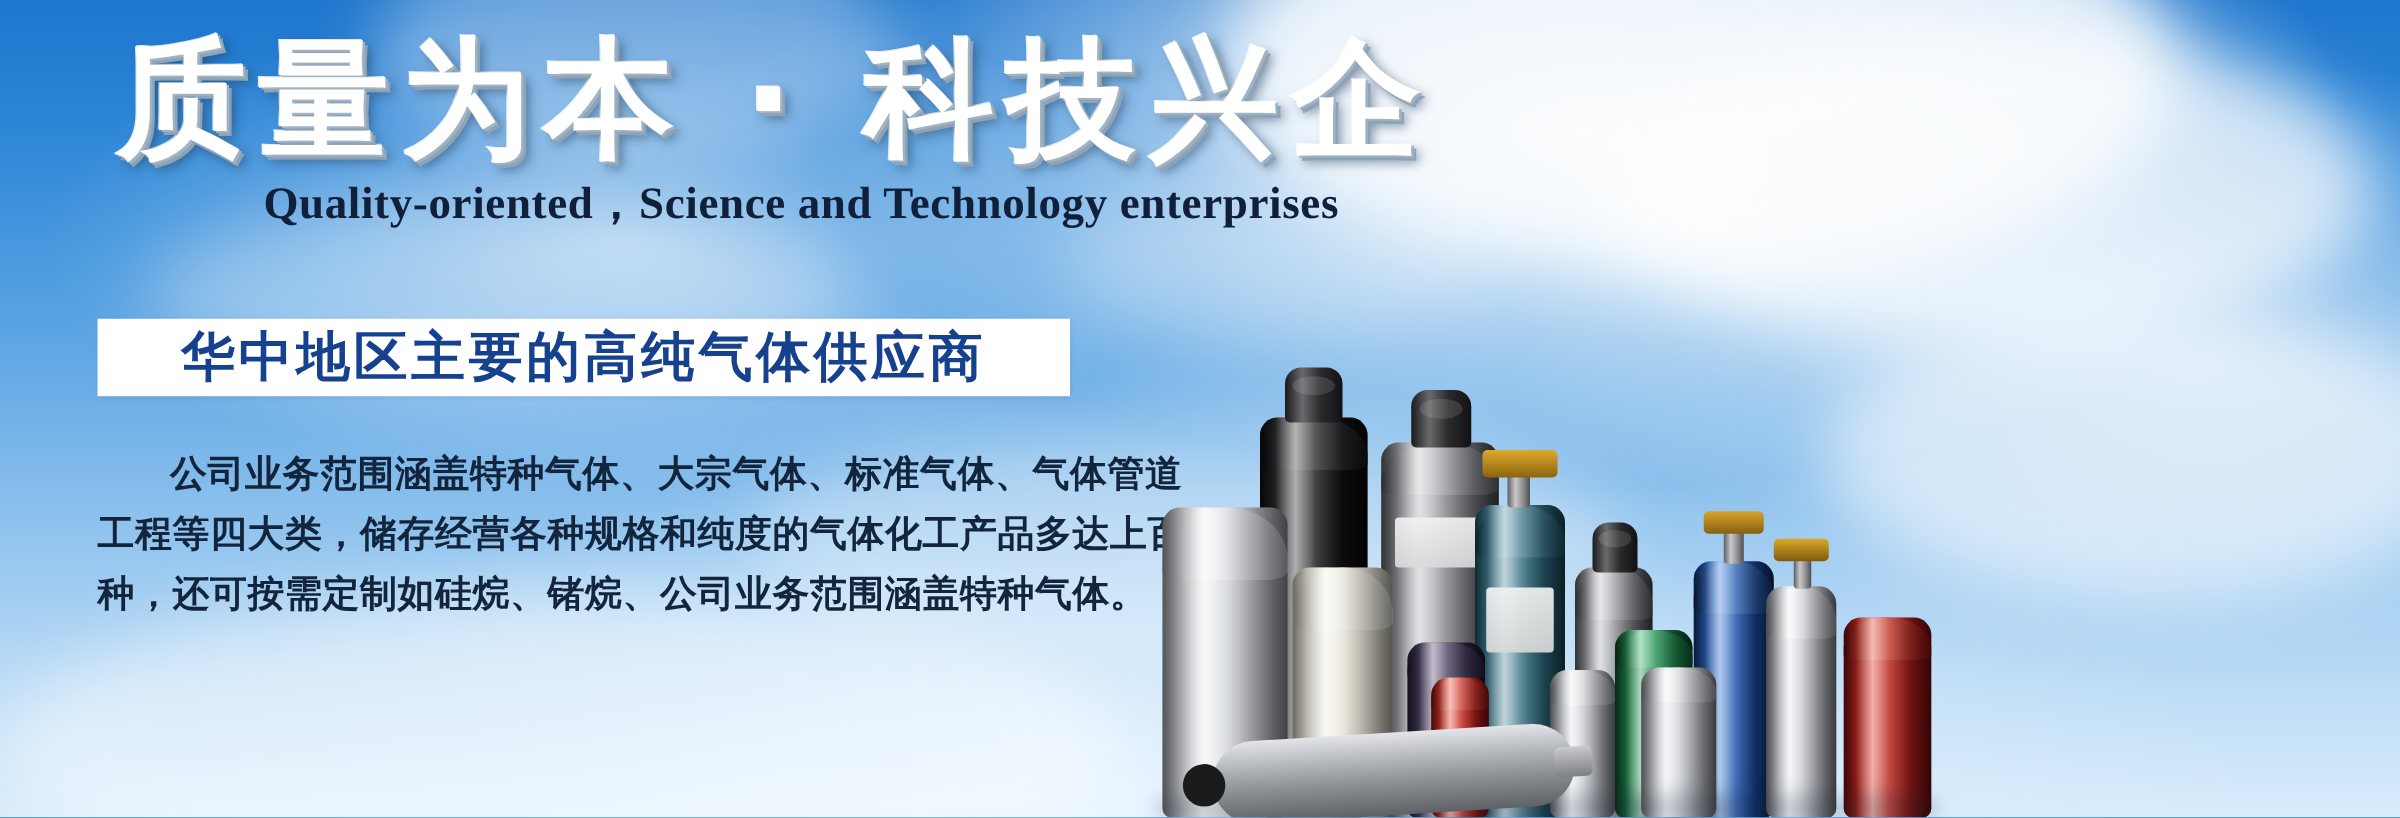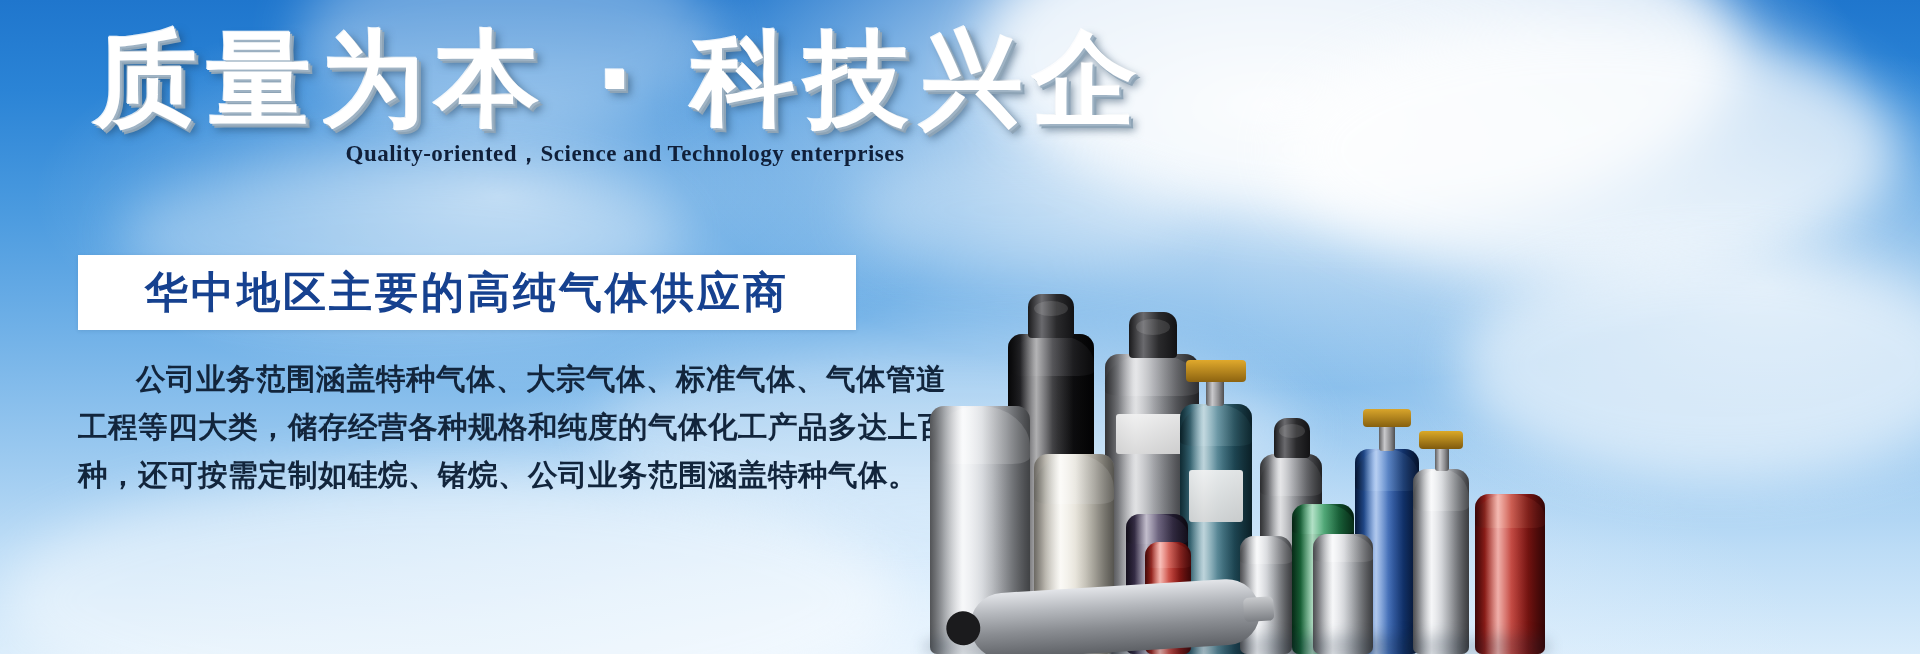--- a/index.html
+++ b/index.html
@@ -51,33 +51,33 @@
     letter-spacing:10px;
     color:#ffffff;
     text-shadow:
        2px 2px 0 #9fb3c4,
        4px 4px 0 #8ea4b6,
        6px 6px 9px rgba(30,60,90,.55),
       -1px -1px 0 rgba(255,255,255,.9);
     white-space:nowrap;
   }
   .subtitle {
-    position:absolute; left:0; top:138px; width:1250px;
+    position:absolute; left:16px; top:138px; width:1250px;
     text-align:center;
     font-family:"Liberation Serif", serif;
     font-weight:700;
-    font-size:23px;
+    font-size:36px;
     letter-spacing:.5px;
     color:#10203a;
     white-space:nowrap;
   }
 
   .hl-box {
     position:absolute; left:78px; top:255px;
-    width:778px; height:75px;
+    width:778px; height:62px;
     background:#ffffff;
     display:flex; align-items:center; justify-content:center;
     box-shadow:0 1px 4px rgba(20,50,80,.12);
   }
   .hl-box span {
     font-family:"DejaVu Sans", sans-serif;
     font-weight:700;
     font-size:43px;
     letter-spacing:3px;
     color:#16418f;

